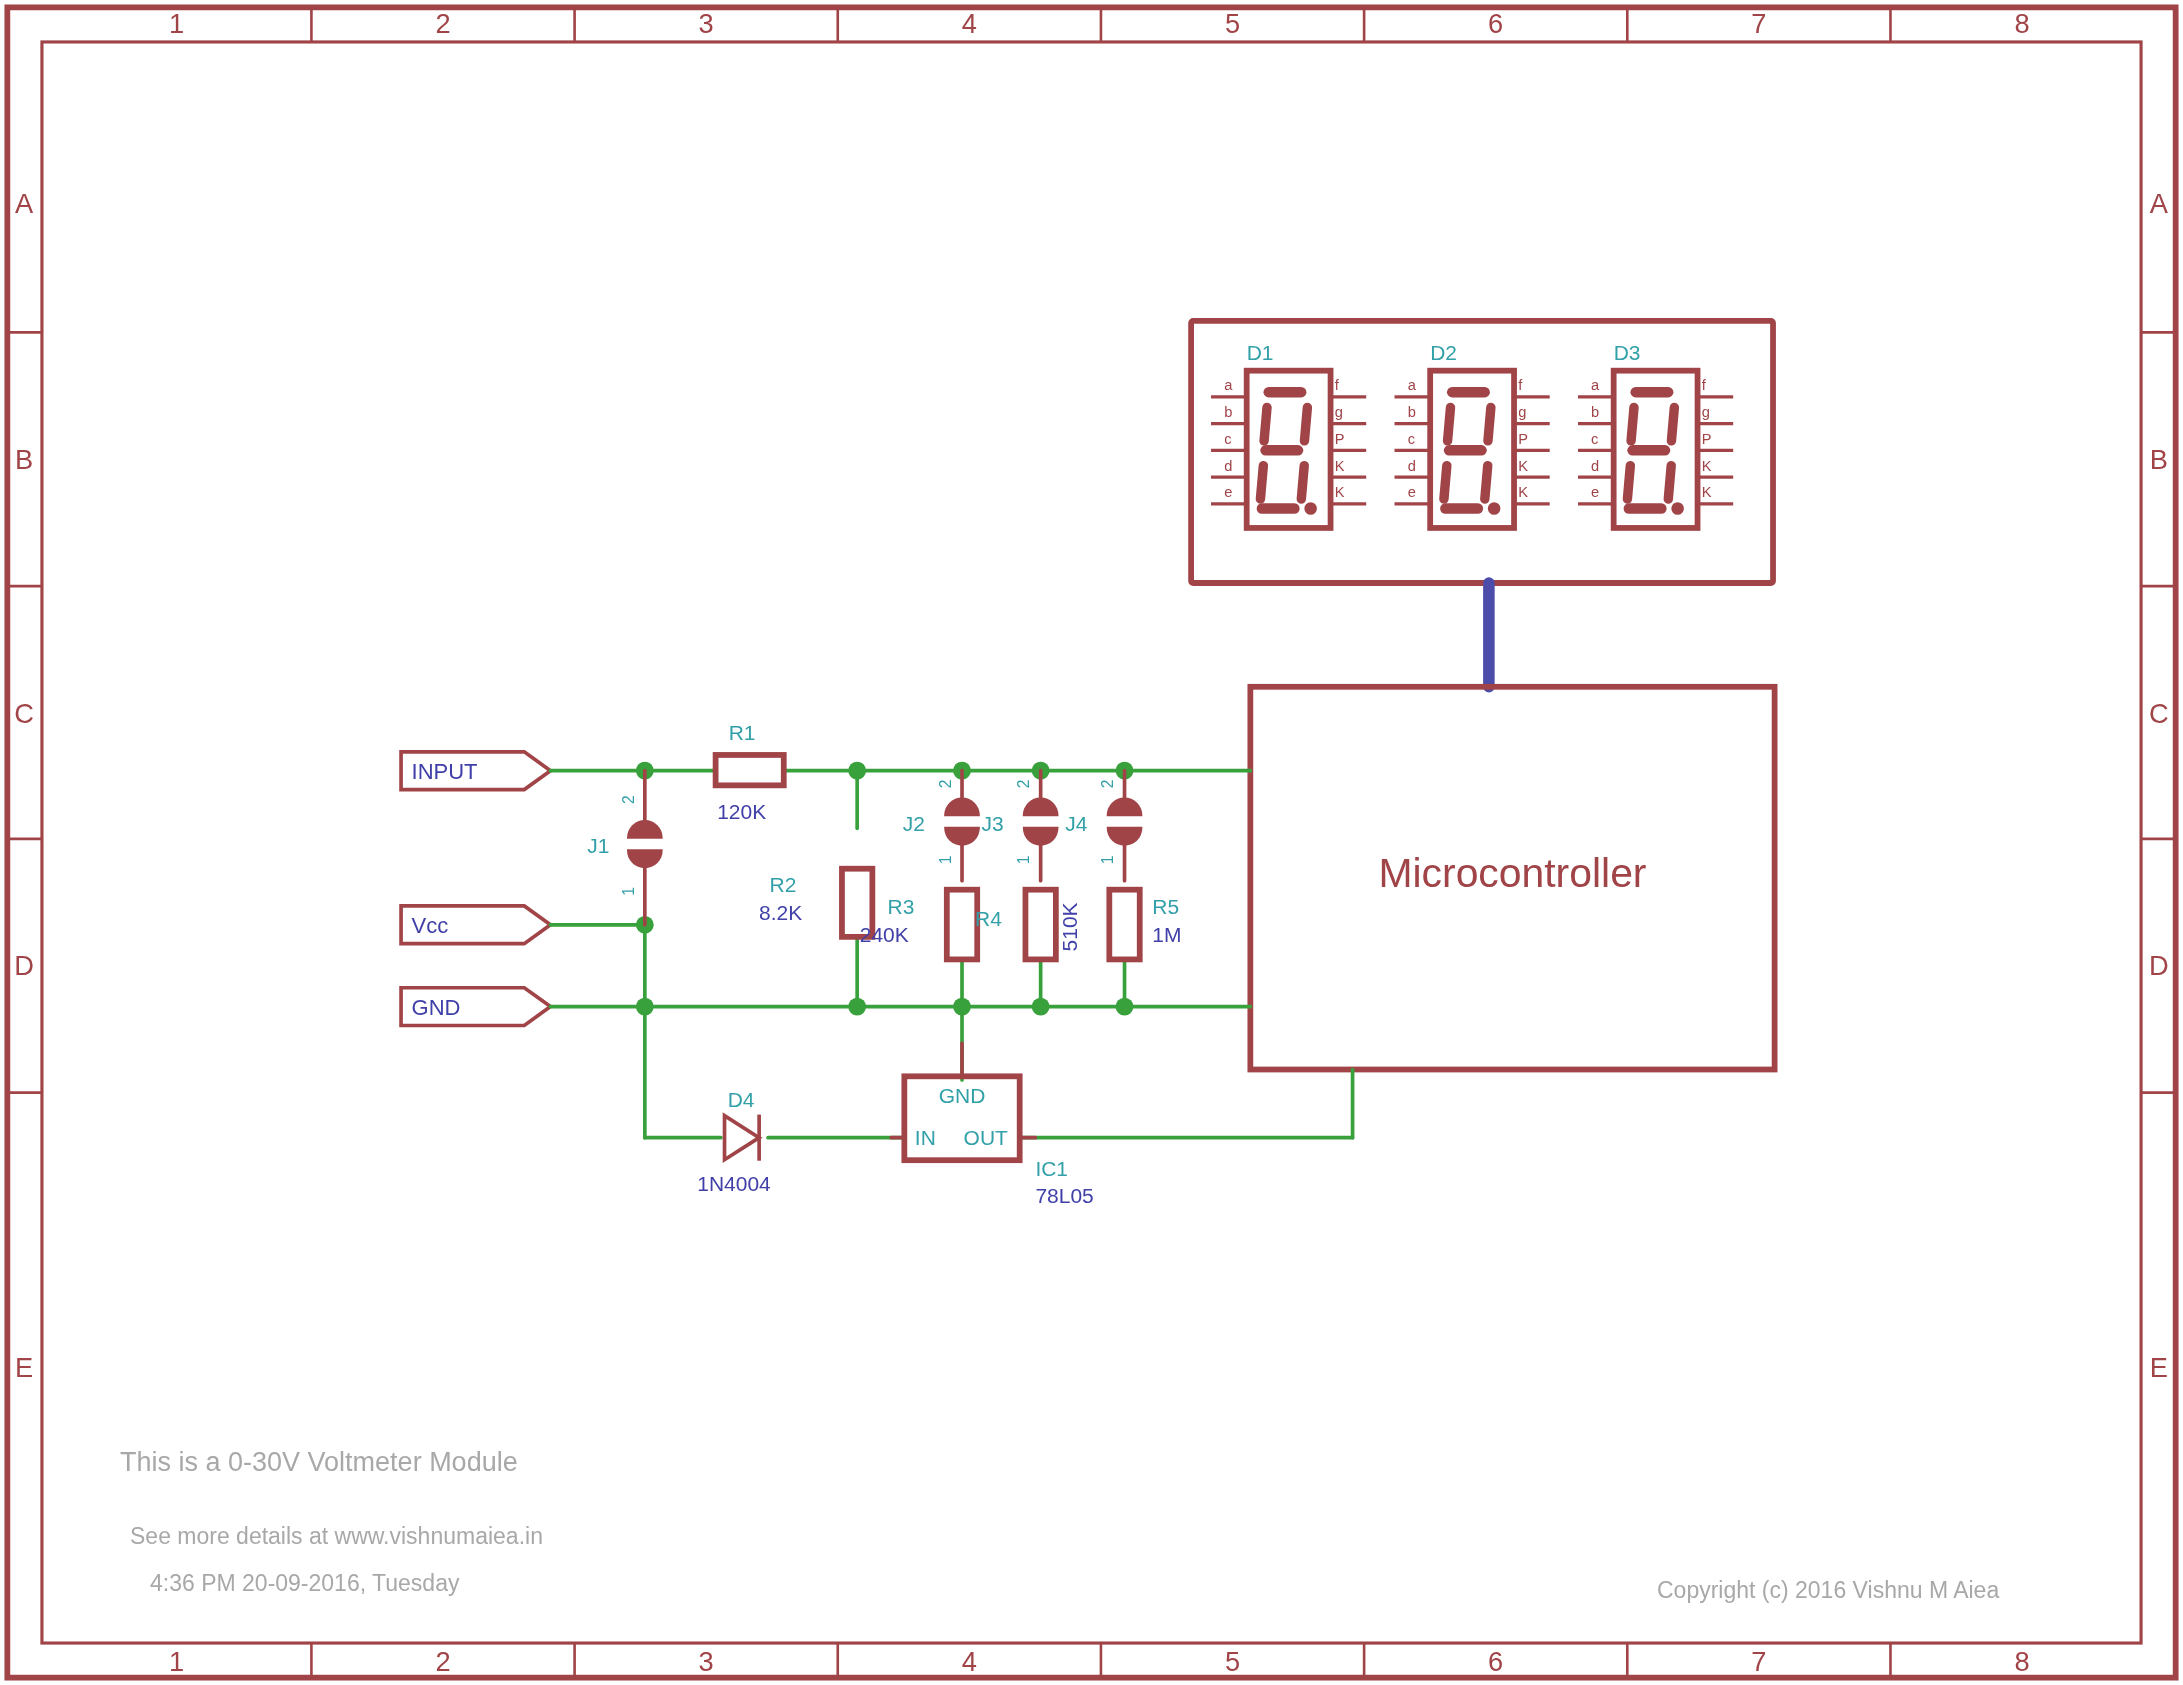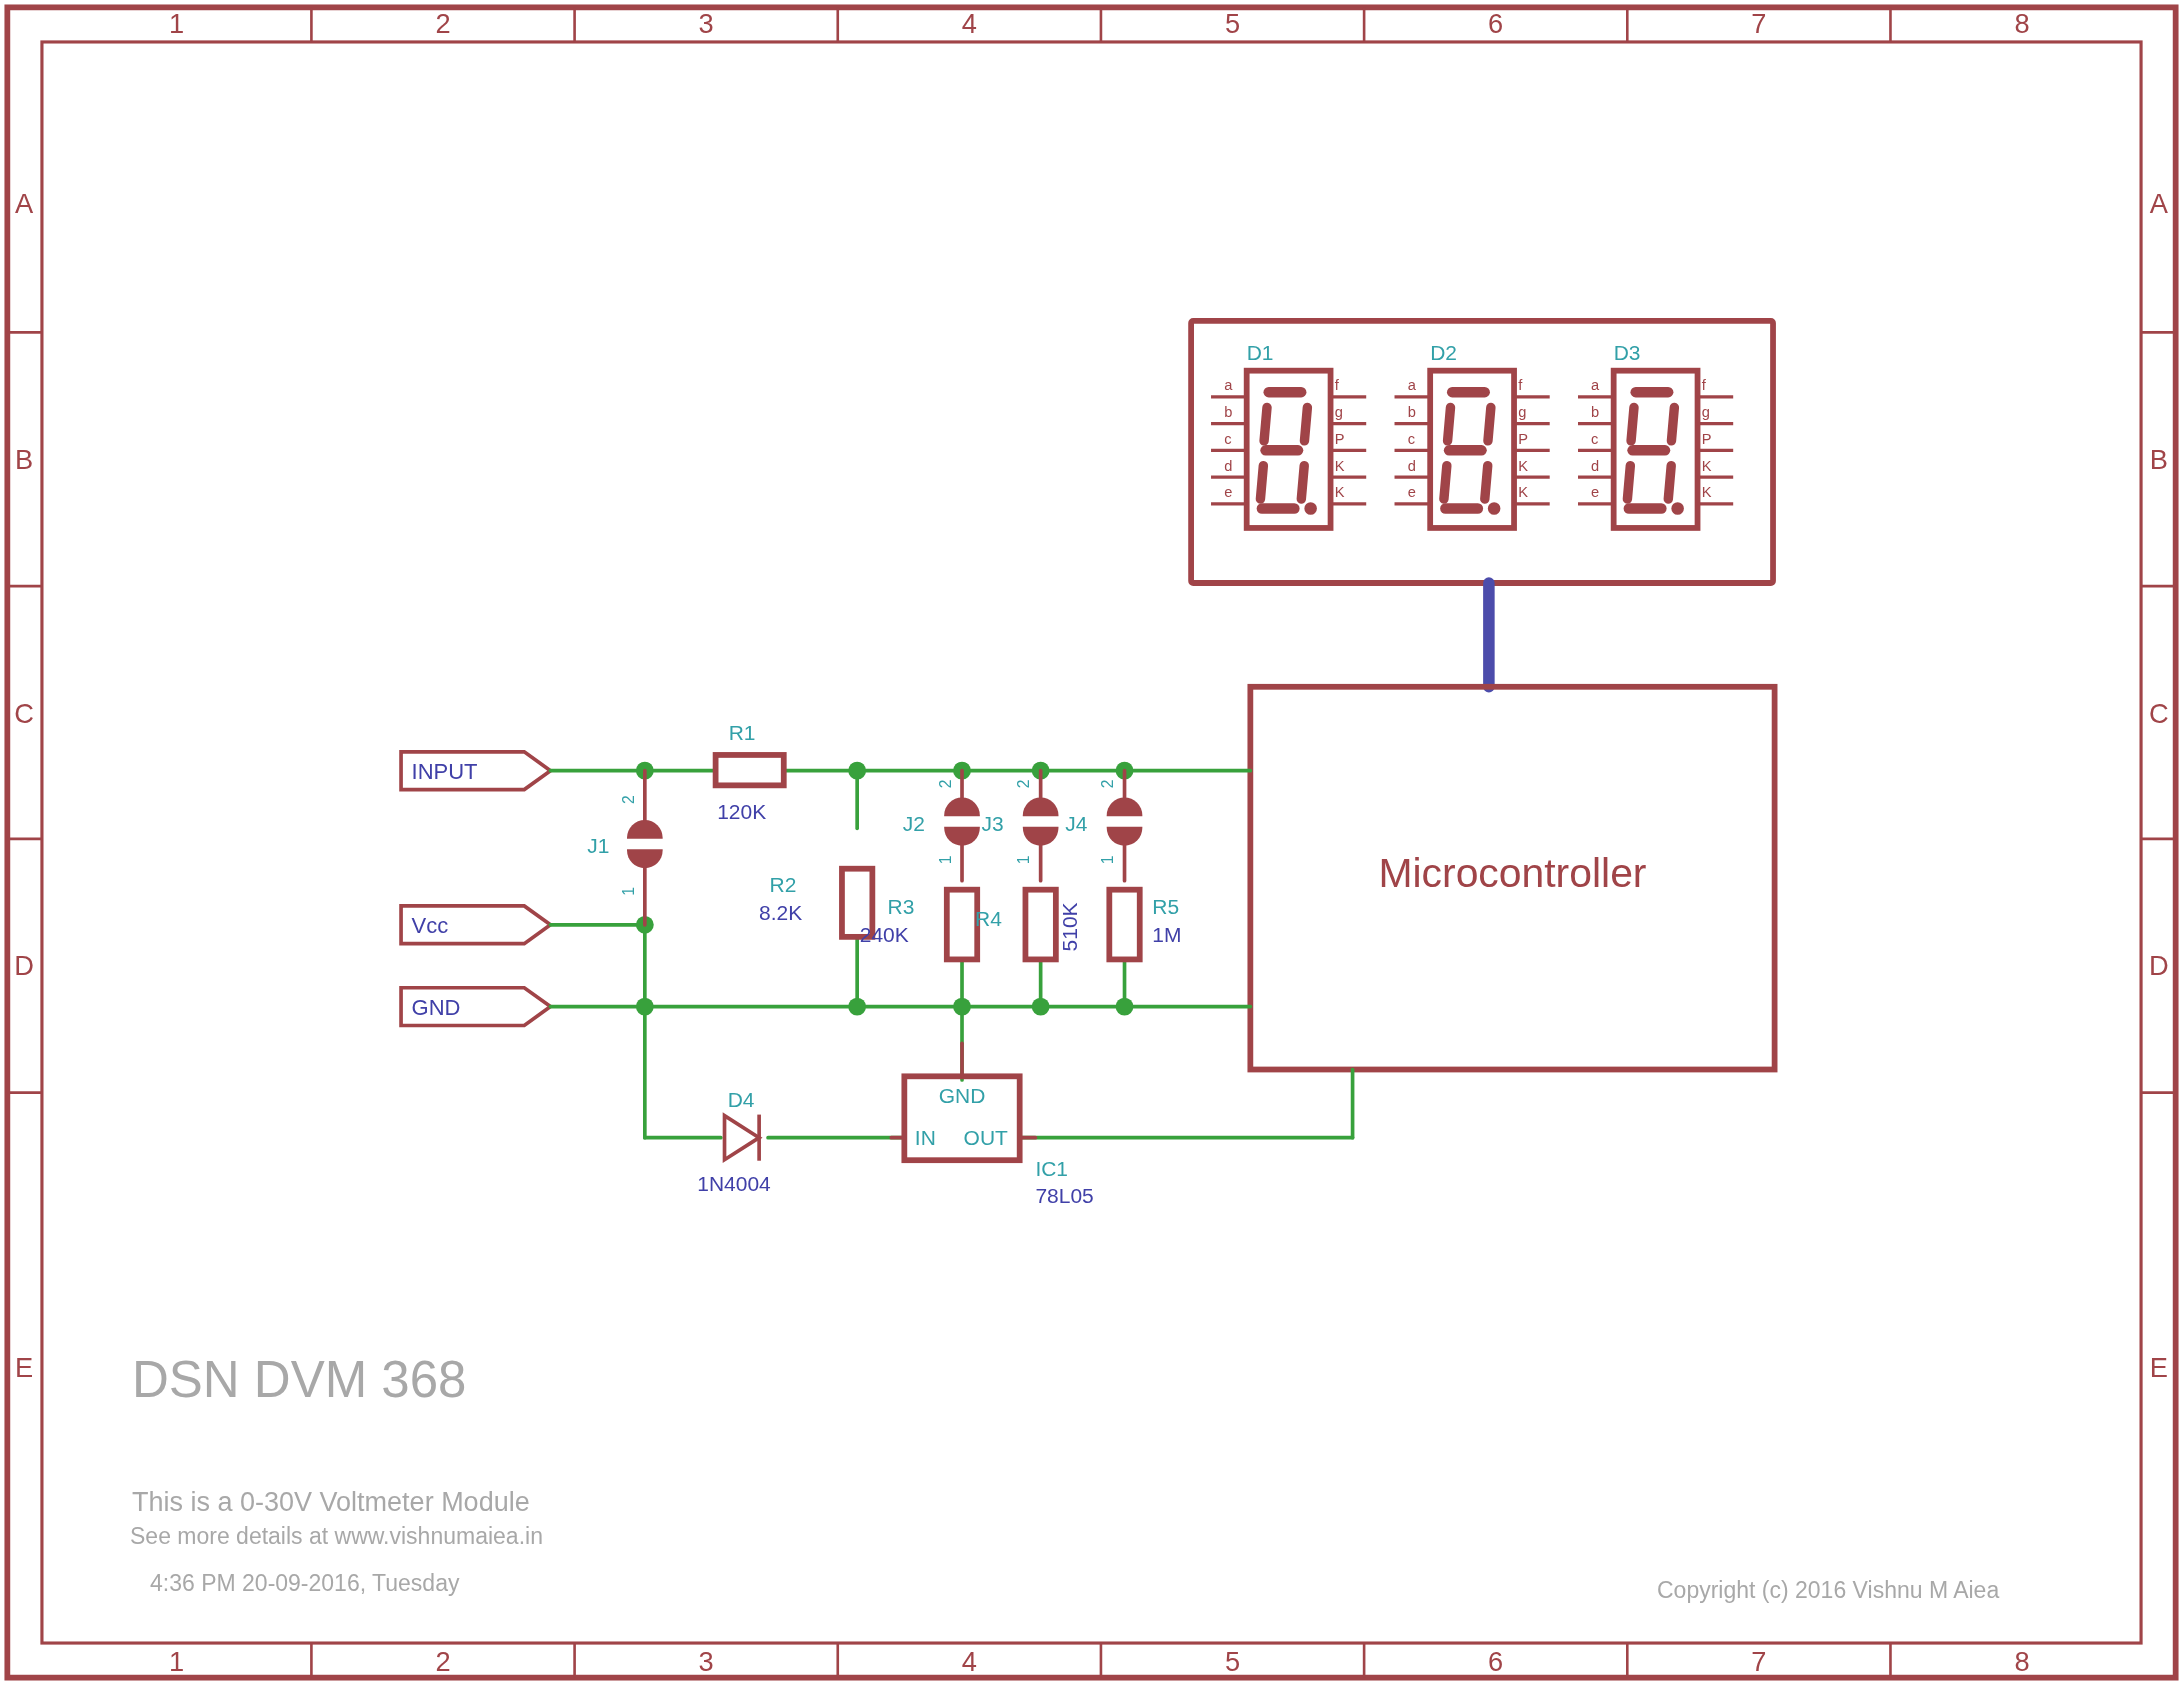--- a/index.html
+++ b/index.html
@@ -447,23 +447,22 @@
       <line class="pinwire" x1="1945" y1="2170" x2="1975" y2="2170"></line>
       <text class="t-icpin" x="1835" y="2090" style="text-anchor:middle">GND</text>
       <text class="t-icpin" x="1745" y="2170">IN</text>
       <text class="t-icpin" x="1838" y="2170">OUT</text>
       <text class="t-name" x="1975" y="2228">IC1</text>
       <text class="t-value" x="1975" y="2280">78L05</text>
     </g>
 
   </svg>
 
-  <div class="tb tb-title" style="left:132px; top:1350px;">DSN DVM 368</div>
-
-  <div class="tb tb-sub" style="left:132px; top:1447px;margin-top:40px;">This is a 0-30V Voltmeter Module</div>
+
+  <div class="tb tb-sub" style="left:120px; top:1447px;">This is a 0-30V Voltmeter Module</div>
 
   <div class="tb tb-line" style="left:122px; top:1523px;margin-left:8px;">See more details at www.vishnumaiea.in</div>
 
   <div class="tb tb-line" style="left:134px; top:1570px;margin-left:16px;">4:36 PM 20-09-2016, Tuesday</div>
 
   <div class="tb tb-copy" style="left:1657px; top:1577px;text-align:center;">Copyright (c) 2016 Vishnu M Aiea</div>
 
 </div>
 
 

